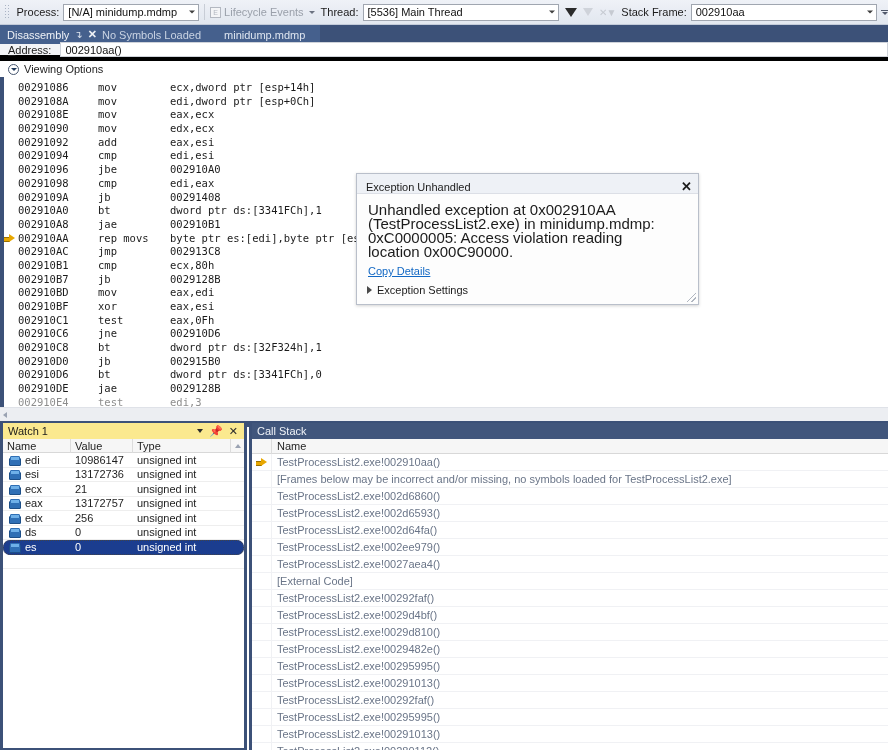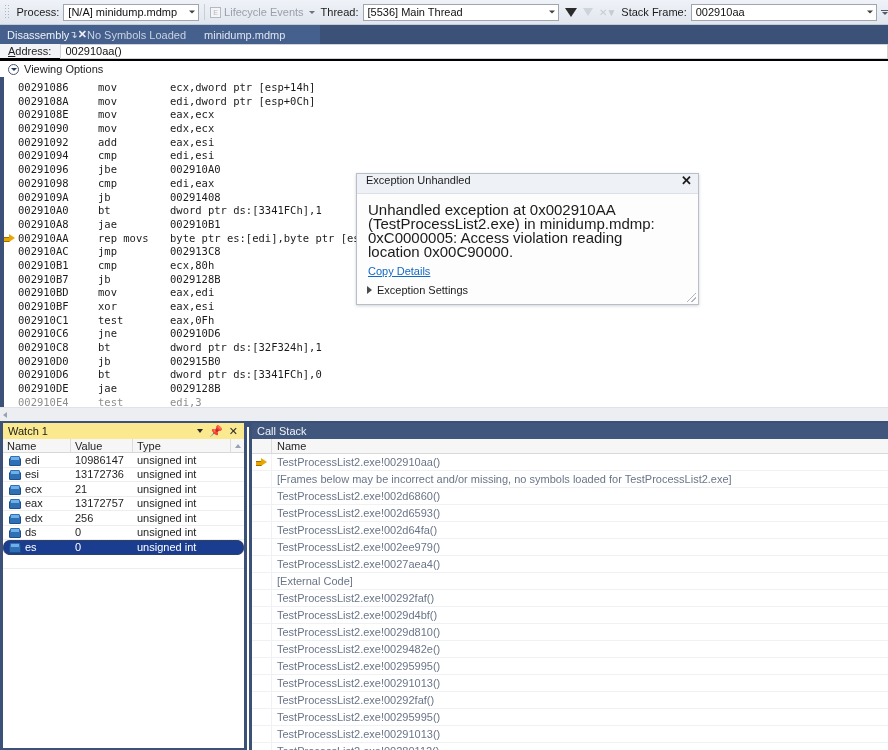--- a/index.html
+++ b/index.html
@@ -66,32 +66,32 @@
   .overflow-chevrons b{display:block;width:0;height:0;border-left:3px solid transparent;border-right:3px solid transparent;border-top:3px solid #51596b;}
 
   
   .tabstrip{
     position:absolute;left:0;top:25px;width:888px;height:19px;
     background:#3c5178;
   }
   .doc-tab{
     position:absolute;left:0;top:0;height:19px;
     background:#45608d;
-    display:flex;align-items:center;padding:0 7px;
+    display:flex;align-items:center;gap:5px;padding:0 7px;
     color:#eef1f6;font-size:11px;white-space:nowrap;
   }
   .tab-pin{color:#dfe5ef;font-size:10px;}
   .tab-close{color:#eef1f6;font-size:11px;font-weight:bold;line-height:1;}
   .tab-sub{color:#c9d3e3;}
   .tab-sub2{color:#dee5f0;margin-left:18px;}
 
   
   .addrbar{
     position:absolute;left:0;top:44px;width:888px;height:17px;
-    background:#f3f4f7;border-bottom:3px solid #000000;
+    background:#f3f4f7;border-bottom:6px solid #000000;
     display:flex;align-items:center;padding-left:8px;
   }
   .addr-label{font-size:11px;color:#1e1e1e;}
   .addr-label u{text-decoration:underline;}
   .addr-input{
     margin-left:9px;height:15px;width:836px;background:#fff;border:1px solid #cfd3da;
     font-size:11px;color:#111;display:flex;align-items:center;padding-left:4px;
   }
 
   
@@ -245,21 +245,21 @@
   .csrow .cs-arrow::after{content:"";position:absolute;left:5px;top:0;width:0;height:0;border-top:4.5px solid transparent;border-bottom:4.5px solid transparent;border-left:6px solid #e8a700;}
 
   
   .exc-dialog{
     position:absolute;left:356px;top:173px;width:343px;height:132px;
     background:#fdfdfd;border:1px solid #b9bfca;
     box-shadow:0 1px 3px rgba(0,0,0,.18);
   }
   .exc-title{
     height:20px;background:#eef1f6;border-bottom:1px solid #dcdfe6;
-    display:flex;align-items:flex-start;padding:0 6px 0 9px;
+    display:flex;align-items:flex-end;padding:0 6px 0 9px;
     font-size:11px;color:#1b1b1b;
   }
   .exc-title .t{flex:1 1 auto;}
   .exc-close{font-size:13px;font-weight:bold;color:#1b1b1b;line-height:1;cursor:pointer;}
   .exc-msg{
     padding:9px 11px 0 11px;font-size:15px;color:#1b1b1b;line-height:14px;
     width:330px;
   }
   .exc-copy{
     position:absolute;left:11px;top:91px;font-size:11px;color:#1268c4;

